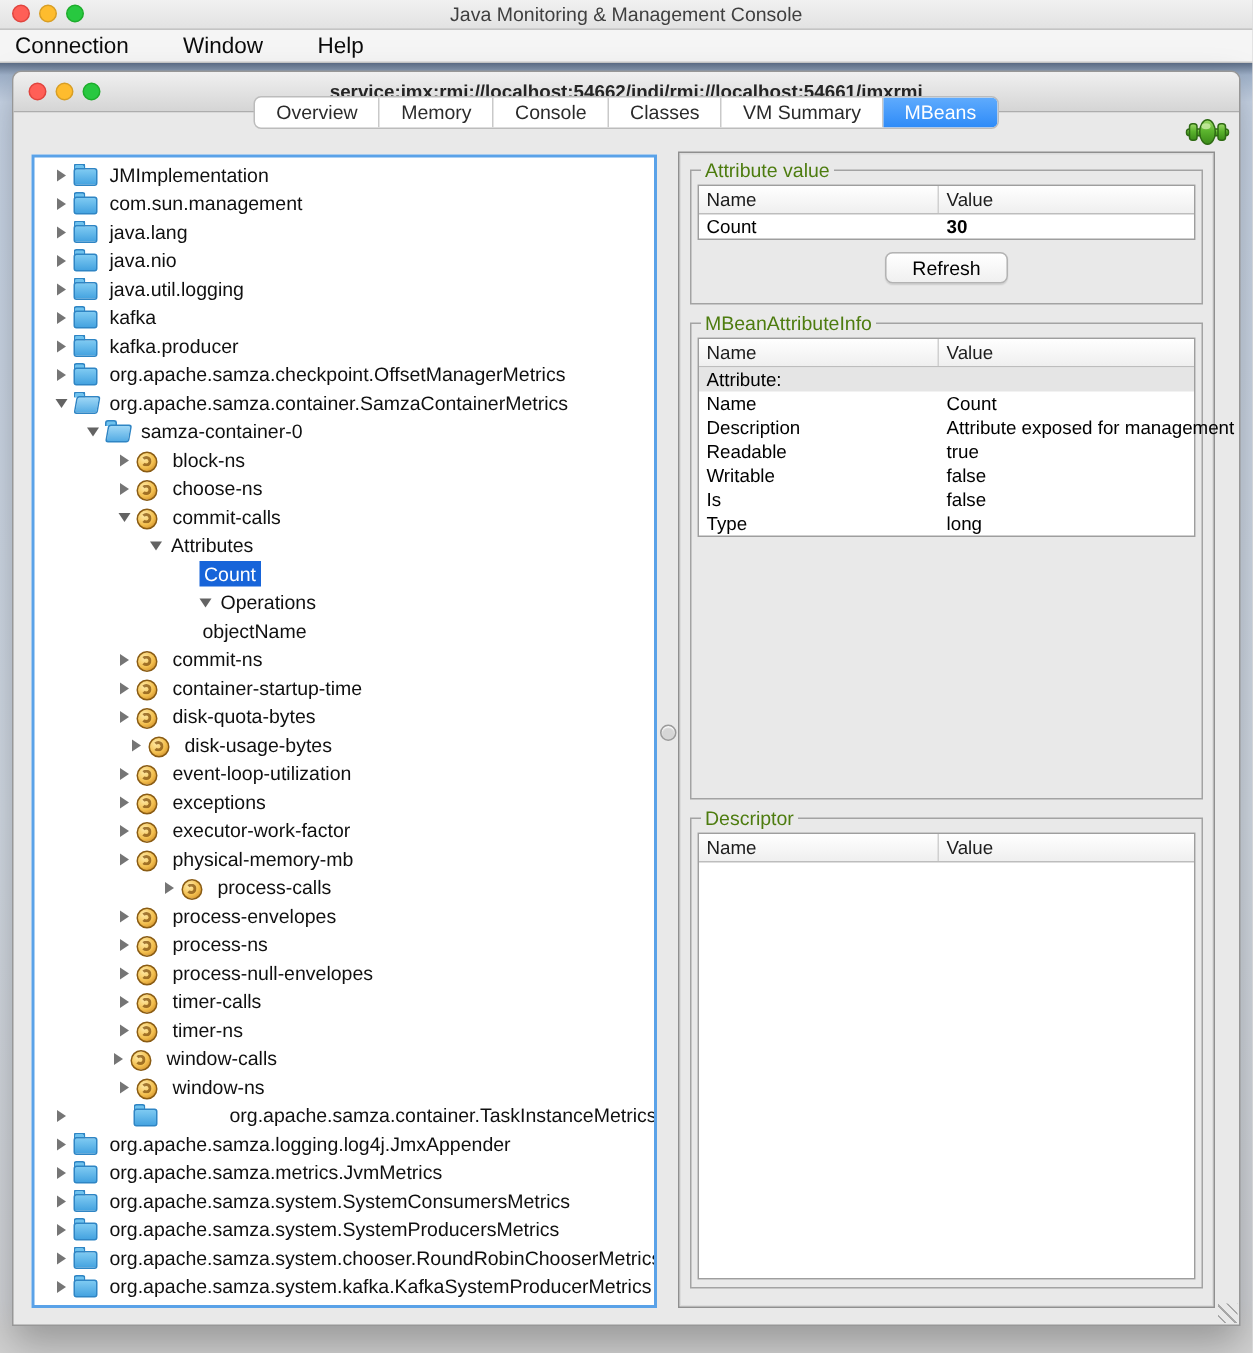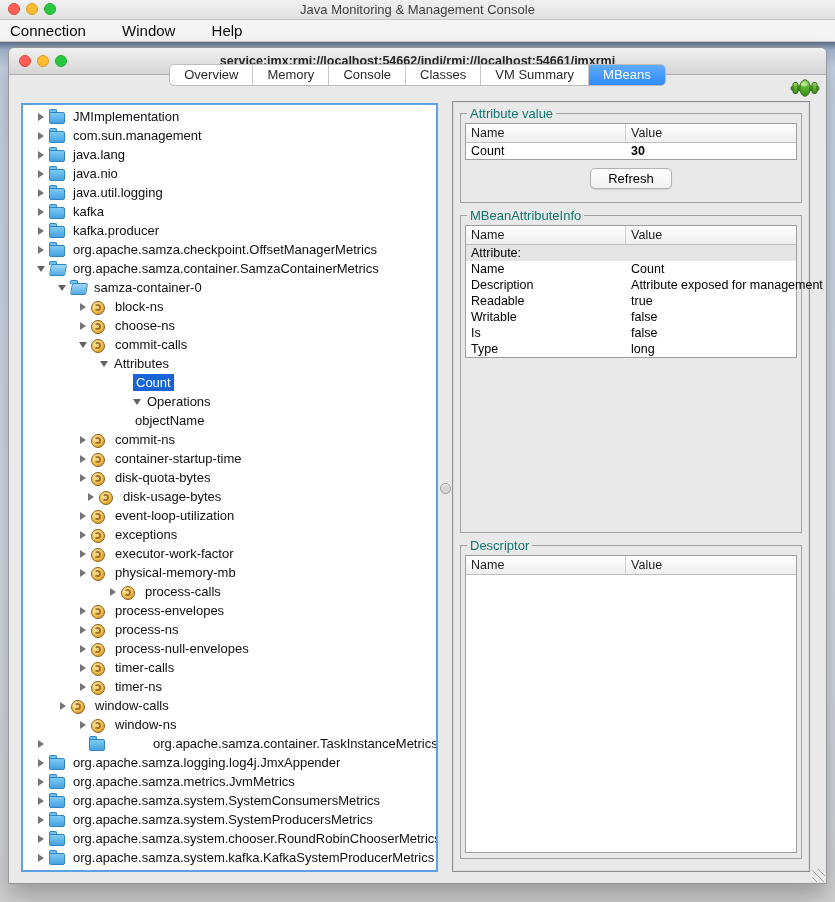--- a/index.html
+++ b/index.html
@@ -64,21 +64,21 @@
   .lbl{padding:0 2px;}
   .lbl-sel{background:#1764d9;color:#fff;padding:1px 3px;}
   
   .knob{position:absolute;left:431px;top:435px;width:9px;height:9px;border-radius:50%;
     background:#d6d6d6;border:1px solid #9b9b9b;box-shadow:inset 0 1px 1px #fff;}
   
   .rightpanel{position:absolute;left:443px;top:53px;width:358px;height:771px;box-sizing:border-box;
     border:1px solid #8f8f8f;box-shadow:inset 0 0 0 1px #dcdcdc;background:#e9e9e9;
     display:flex;flex-direction:column;padding:4px 7px 7px;}
   fieldset.group{border:1px solid #a3a3a3;margin:0 0 5px;padding:2px 4px 5px;min-width:0;}
-  fieldset.group legend{font-size:13px;padding:0 3px;margin-left:2px;color:#0f766e;}
+  fieldset.group legend{font-size:13px;padding:0 3px;margin-left:2px;color:#4d7c0f;}
   .group1{height:97px;box-sizing:border-box;}
   .group2{height:325px;box-sizing:border-box;display:flex;flex-direction:column;}
   .group3{flex:1;display:flex;flex-direction:column;margin-bottom:0;}
   .jtable{background:#fff;border:1px solid #9e9e9e;font-size:12.5px;}
   .jtable.fill{flex:1;}
   .thead{display:flex;background:linear-gradient(#ffffff,#efefef);border-bottom:1px solid #bdbdbd;height:18px;line-height:18px;}
   .thead .tcell{color:#1c1c1c;}
   .thead .tcell.name{border-right:1px solid #d0d0d0;}
   .tcell{padding:0 5px;box-sizing:border-box;white-space:nowrap;}
   .tcell.name{width:48.5%;}
@@ -288,21 +288,21 @@
       <div class="tree-row" style="padding-left: 52px;">
         <span class="arrow collapsed"></span>
         <span class="ticon bean"></span>
         <span class="lbl">timer-calls</span>
       </div>
       <div class="tree-row" style="padding-left: 52px;">
         <span class="arrow collapsed"></span>
         <span class="ticon bean"></span>
         <span class="lbl">timer-ns</span>
       </div>
-      <div class="tree-row" style="padding-left: 32px;">
+      <div class="tree-row" style="padding-left: 48px;">
         <span class="arrow collapsed"></span>
         <span class="ticon bean"></span>
         <span class="lbl">window-calls</span>
       </div>
       <div class="tree-row" style="padding-left: 52px;">
         <span class="arrow collapsed"></span>
         <span class="ticon bean"></span>
         <span class="lbl">window-ns</span>
       </div>
       <div class="tree-row" style="padding-left: 10px; gap: 40px;">

